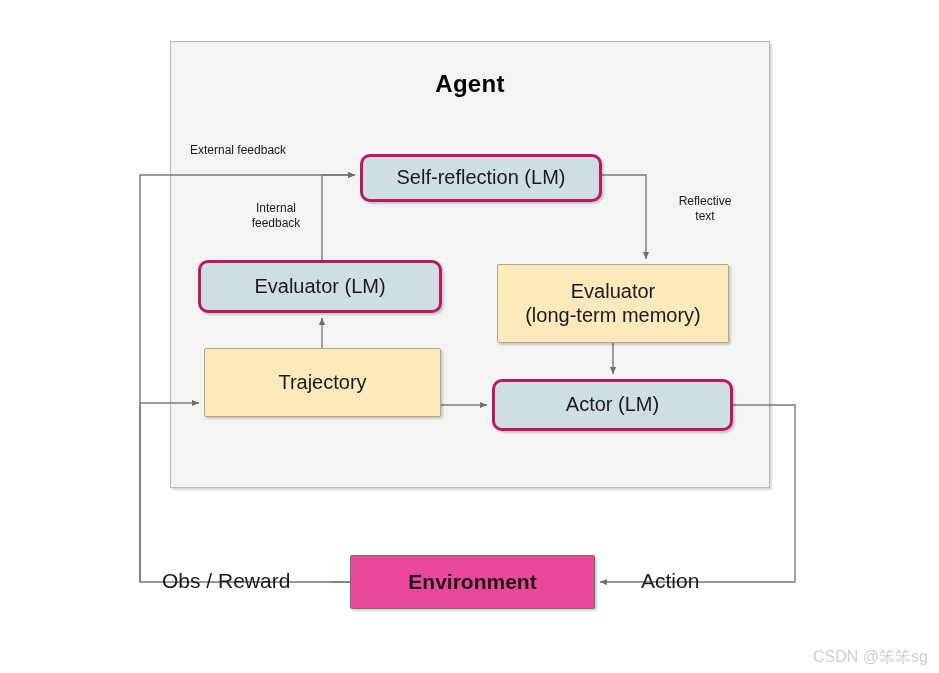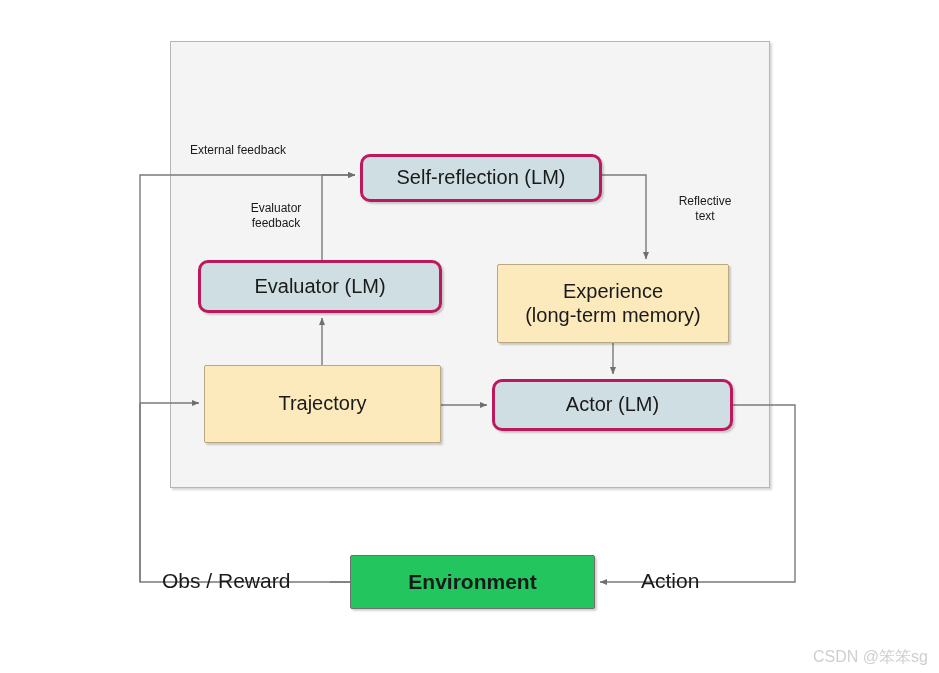--- a/index.html
+++ b/index.html
@@ -64,29 +64,29 @@
     background: #cfdee3;
     border: 3px solid #be185d;
     border-radius: 10px;
   }
   .node-yellow {
     background: #fceabd;
     border: 1px solid #b9a77e;
     border-radius: 2px;
   }
   .node-gray {
-    background: #22c55e;
+    background: #ec4899;
     border: 1px solid #707070;
     border-radius: 2px;
     font-weight: bold;
   }
   #node-selfreflection { left: 360px; top: 154px; width: 242px; height: 48px; }
   #node-evaluator      { left: 198px; top: 260px; width: 244px; height: 53px; }
   #node-experience     { left: 497px; top: 264px; width: 232px; height: 79px; }
-  #node-trajectory     { left: 204px; top: 365px; width: 237px; height: 78px; }
+  #node-trajectory     { left: 204px; top: 348px; width: 237px; height: 69px; }
   #node-actor          { left: 492px; top: 379px; width: 241px; height: 52px; }
   #node-environment    { left: 350px; top: 555px; width: 245px; height: 54px; font-size: 21px; }
 
   .edge-label {
     position: absolute;
     font-size: 12px;
     color: #1a1a1a;
     white-space: nowrap;
     text-align: center;
     line-height: 1.28;
@@ -105,20 +105,21 @@
     color: #cfcfcf;
     white-space: nowrap;
   }
 </style>
 </head>
 <body>
 
 <div id="canvas">
 
   <div class="agent-panel"></div>
+  <div class="agent-title">Agent</div>
 
   <svg class="wires" viewBox="0 0 939 673">
     <defs>
       <marker id="arrow" markerWidth="9" markerHeight="9" refX="7.4" refY="3.2" orient="auto" markerUnits="userSpaceOnUse">
         <path d="M0,0 L7.6,3.2 L0,6.4 z" fill="#6f6f6f"></path>
       </marker>
     </defs>
     <g stroke="#7a7a7a" stroke-width="1.4" fill="none">
 
       <path d="M 350,582 L 140,582 L 140,175 L 355,175" marker-end="url(#arrow)"></path>
@@ -145,21 +146,21 @@
   <div class="node node-teal" id="node-selfreflection">
     <span>Self-reflection (LM)</span>
   </div>
 
   <div class="node node-teal" id="node-evaluator">
     <span>Evaluator (LM)</span>
   </div>
 
   <div class="node node-yellow" id="node-experience">
     <span>
-      <span class="l1">Experience</span>
+      <span class="l1">Evaluator</span>
       <span class="l2">(long-term memory)</span>
     </span>
   </div>
 
   <div class="node node-yellow" id="node-trajectory">
     <span>
       <span class="l1">Trajectory</span>
     </span>
   </div>
 
@@ -167,21 +168,21 @@
     <span>Actor (LM)</span>
   </div>
 
   <div class="node node-gray" id="node-environment">
     <span>Environment</span>
   </div>
 
   <div class="edge-label" id="lbl-external">External feedback</div>
 
   <div class="edge-label" id="lbl-internal">
-    <span>Evaluator</span><br>
+    <span>Internal</span><br>
     <span>feedback</span>
   </div>
 
   <div class="edge-label" id="lbl-reflective">
     <span>Reflective</span><br>
     <span>text</span>
   </div>
 
   <div class="edge-label" id="lbl-obs">Obs / Reward</div>
 

